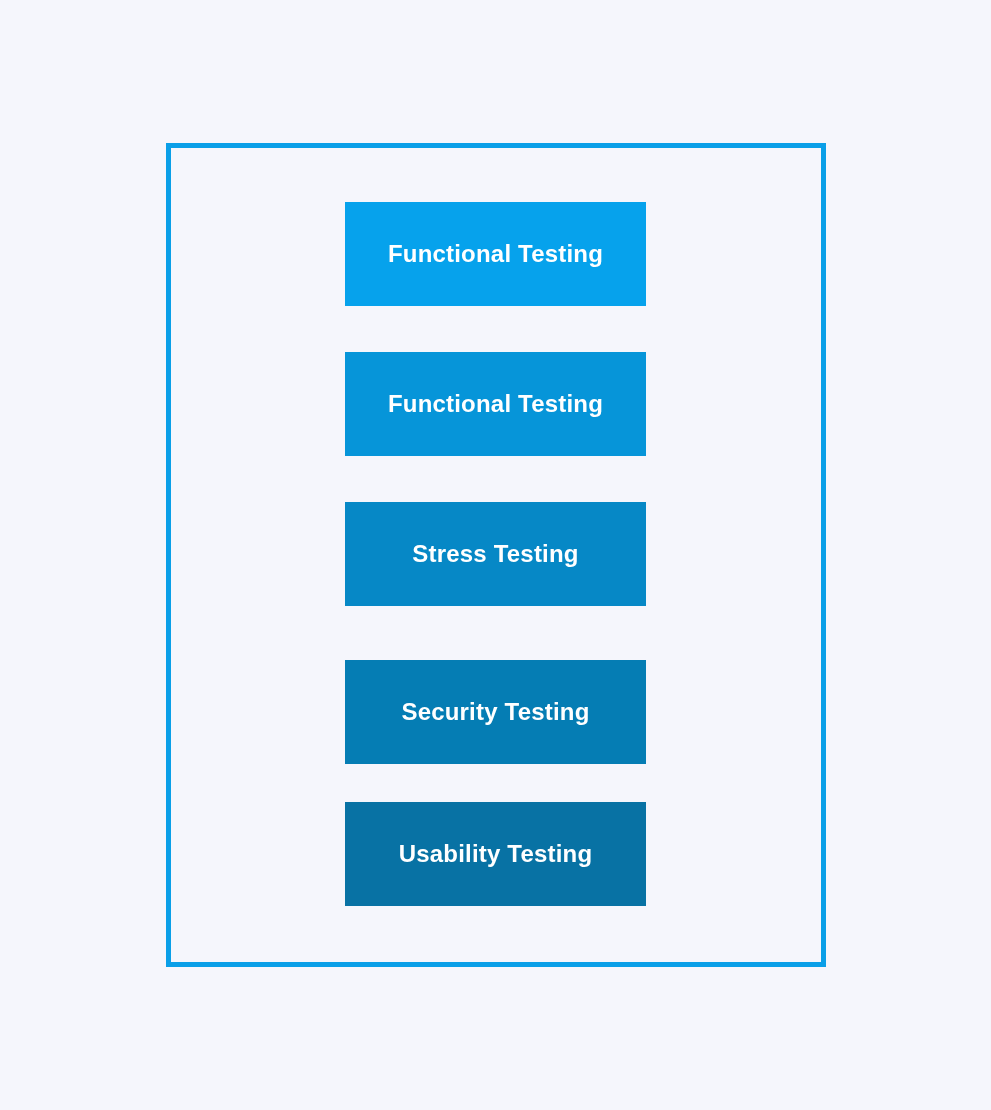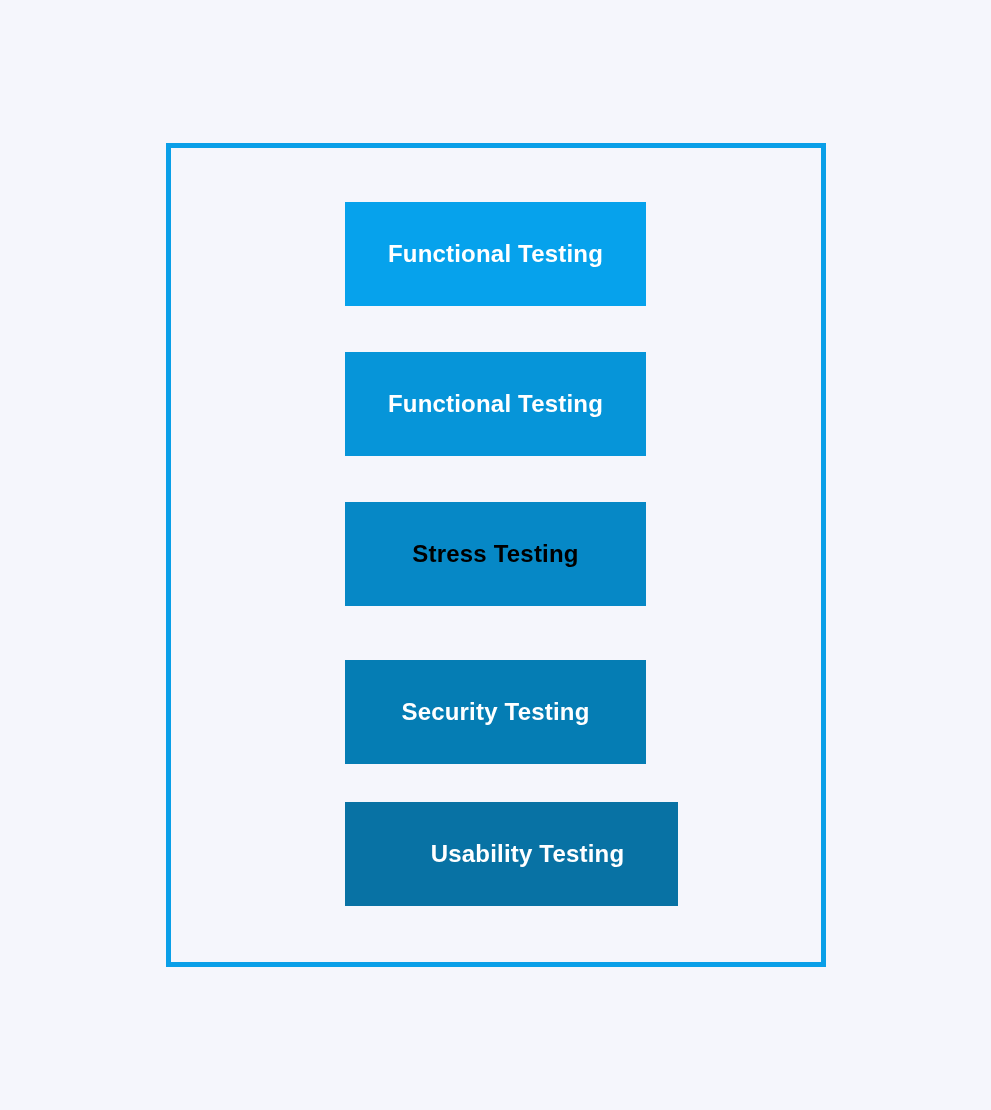--- a/index.html
+++ b/index.html
@@ -42,39 +42,39 @@
     font-size: 24px;
     font-weight: 700;
     letter-spacing: 0.2px;
     text-align: center;
     white-space: nowrap;
   }
   .node-1 { top: 202px; }
   .node-2 { top: 352px; }
   .node-3 { top: 502px; }
   .node-4 { top: 652px; margin-top: 8px; }
-  .node-5 { top: 802px; padding-left: 32px; }
+  .node-5 { top: 802px; }
 </style>
 </head>
 <body style="background-color: rgb(245, 246, 252);">
 
 <div class="page-root">
 
   <div class="frame" style="border-color: rgb(10, 159, 232);"></div>
 
   <div class="node node-1" style="background-color: rgb(6, 162, 236);">
     <span class="node-label" style="color: rgb(255, 255, 255);">Functional Testing</span>
   </div>
 
   <div class="node node-2" style="background-color: rgb(6, 149, 217);">
     <span class="node-label" style="color: rgb(255, 255, 255);">Functional Testing</span>
   </div>
 
   <div class="node node-3" style="background-color: rgb(6, 136, 198);">
-    <span class="node-label" style="color: #000000;">Stress Testing</span>
+    <span class="node-label" style="color: #ffffff;">Stress Testing</span>
   </div>
 
   <div class="node node-4" style="background-color: rgb(5, 125, 180);">
     <span class="node-label" style="color: rgb(255, 255, 255);">Security Testing</span>
   </div>
 
   <div class="node node-5" style="background-color: rgb(8, 114, 164);">
     <span class="node-label" style="color: rgb(255, 255, 255);">Usability Testing</span>
   </div>
 

